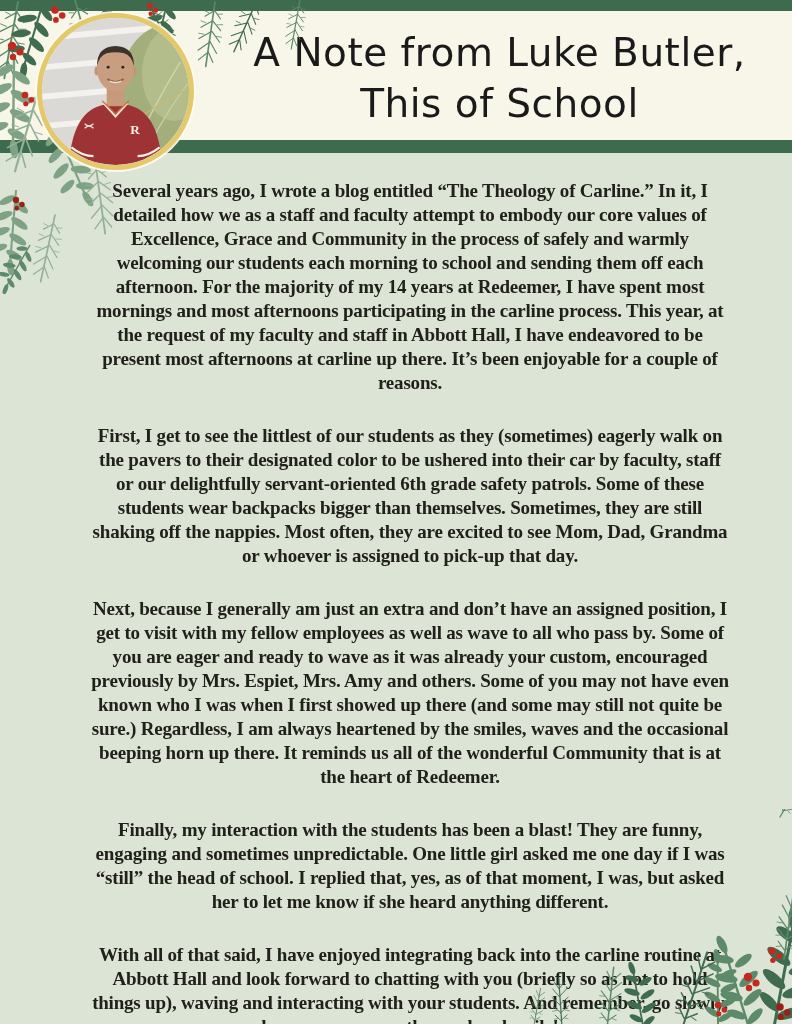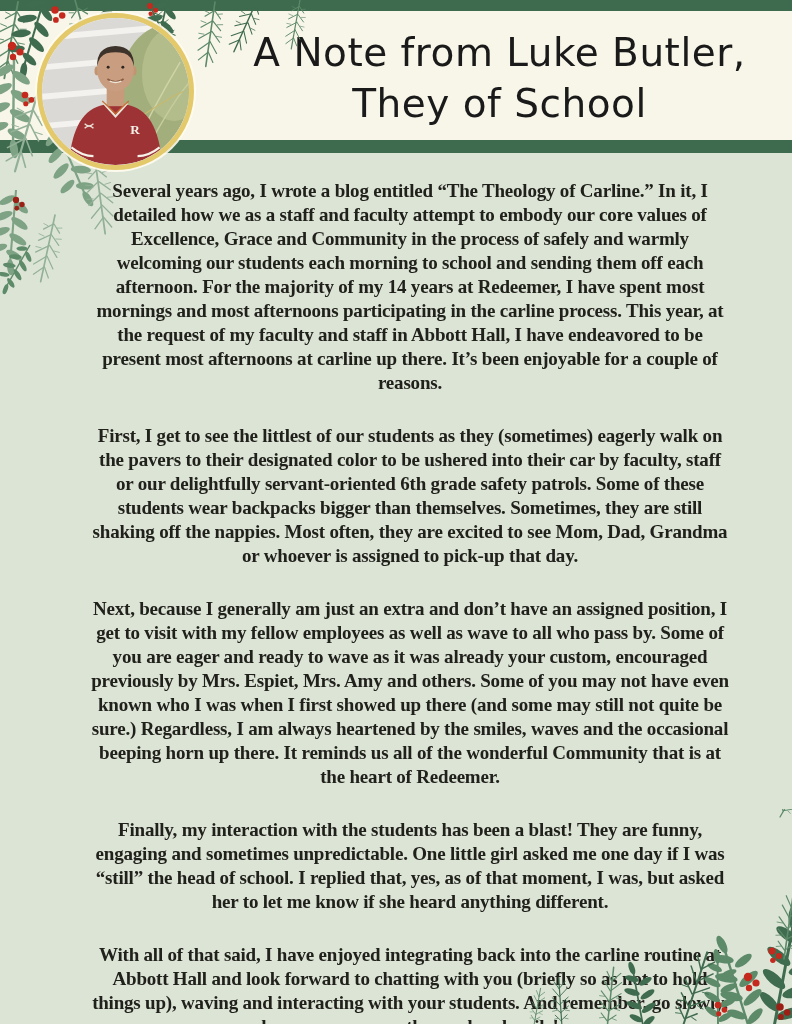--- a/index.html
+++ b/index.html
@@ -74,21 +74,21 @@
 <body>
 
 <div class="page">
 
   <div class="top-bar"></div>
 
   <div class="header-band">
     <div class="header-spacer"></div>
     <div class="title-block">
       <div>A Note from Luke Butler,</div>
-      <div>They of School</div>
+      <div>This of School</div>
     </div>
   </div>
 
   <div class="header-underline"></div>
 
   <div class="portrait">
     <svg viewBox="0 0 100 100">
       <defs>
           <clipPath id="pc">
             <circle cx="50" cy="50" r="50"></circle>

